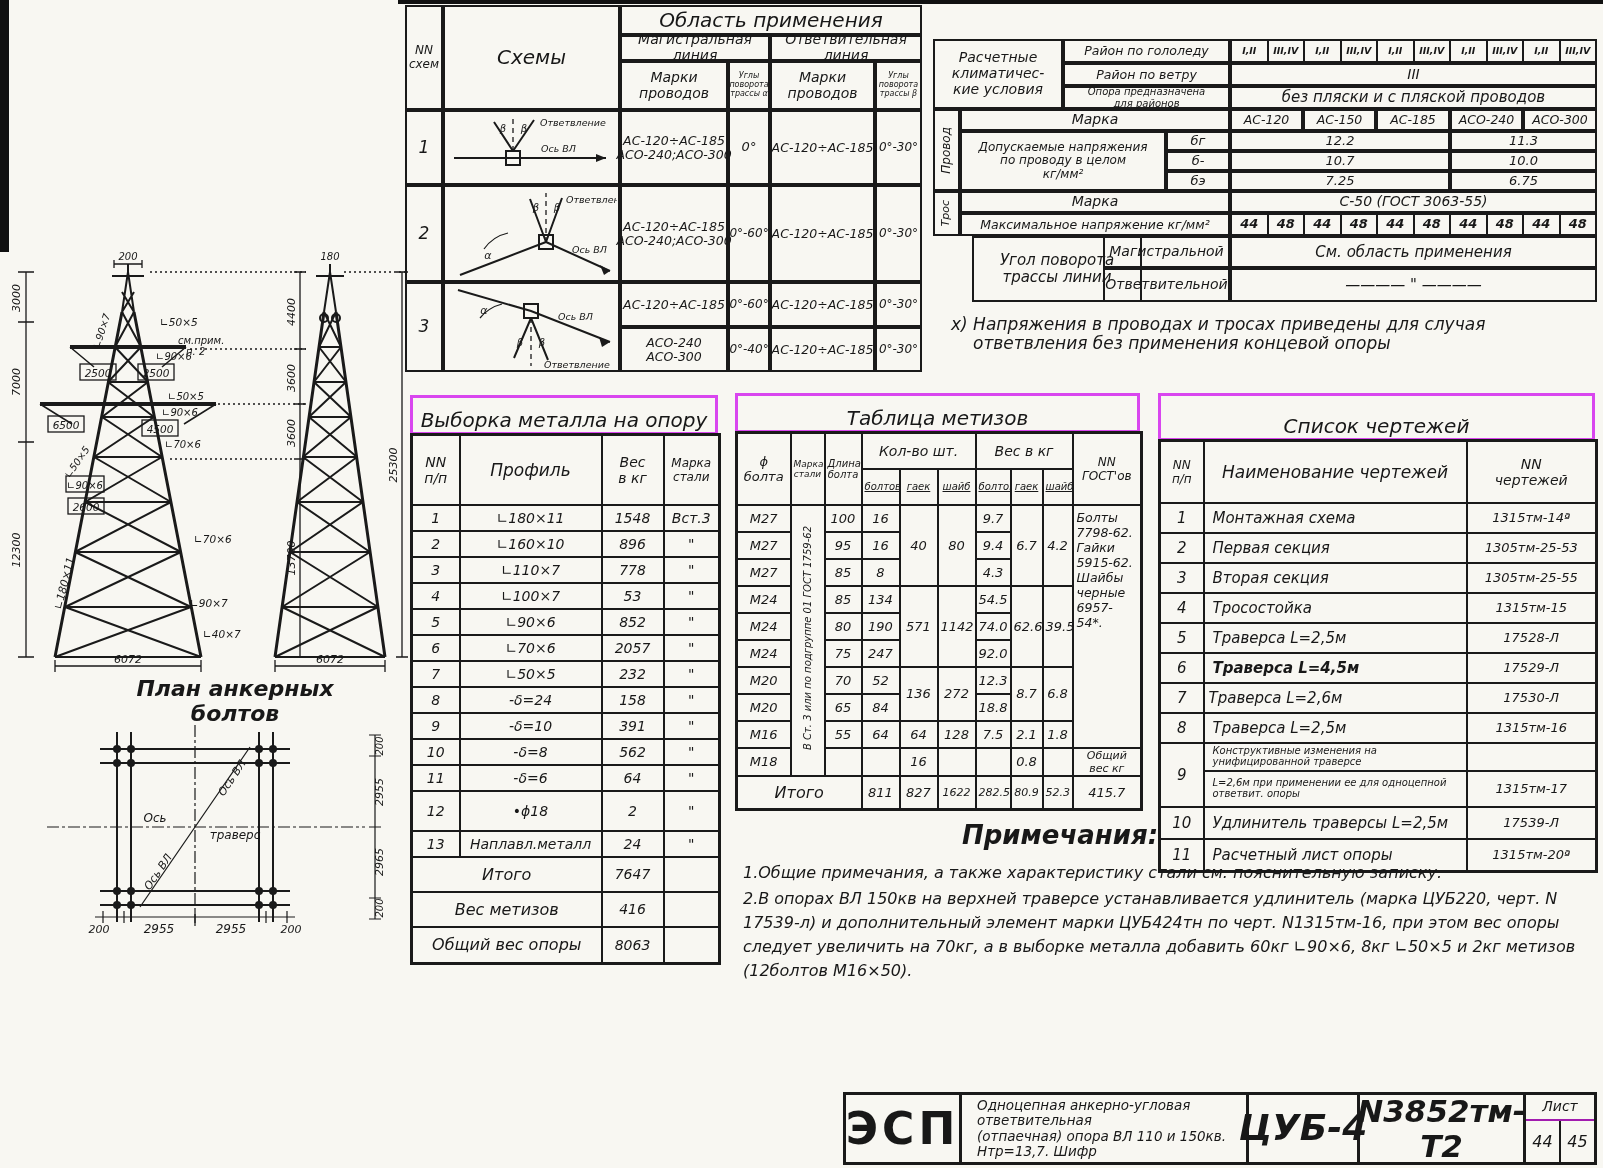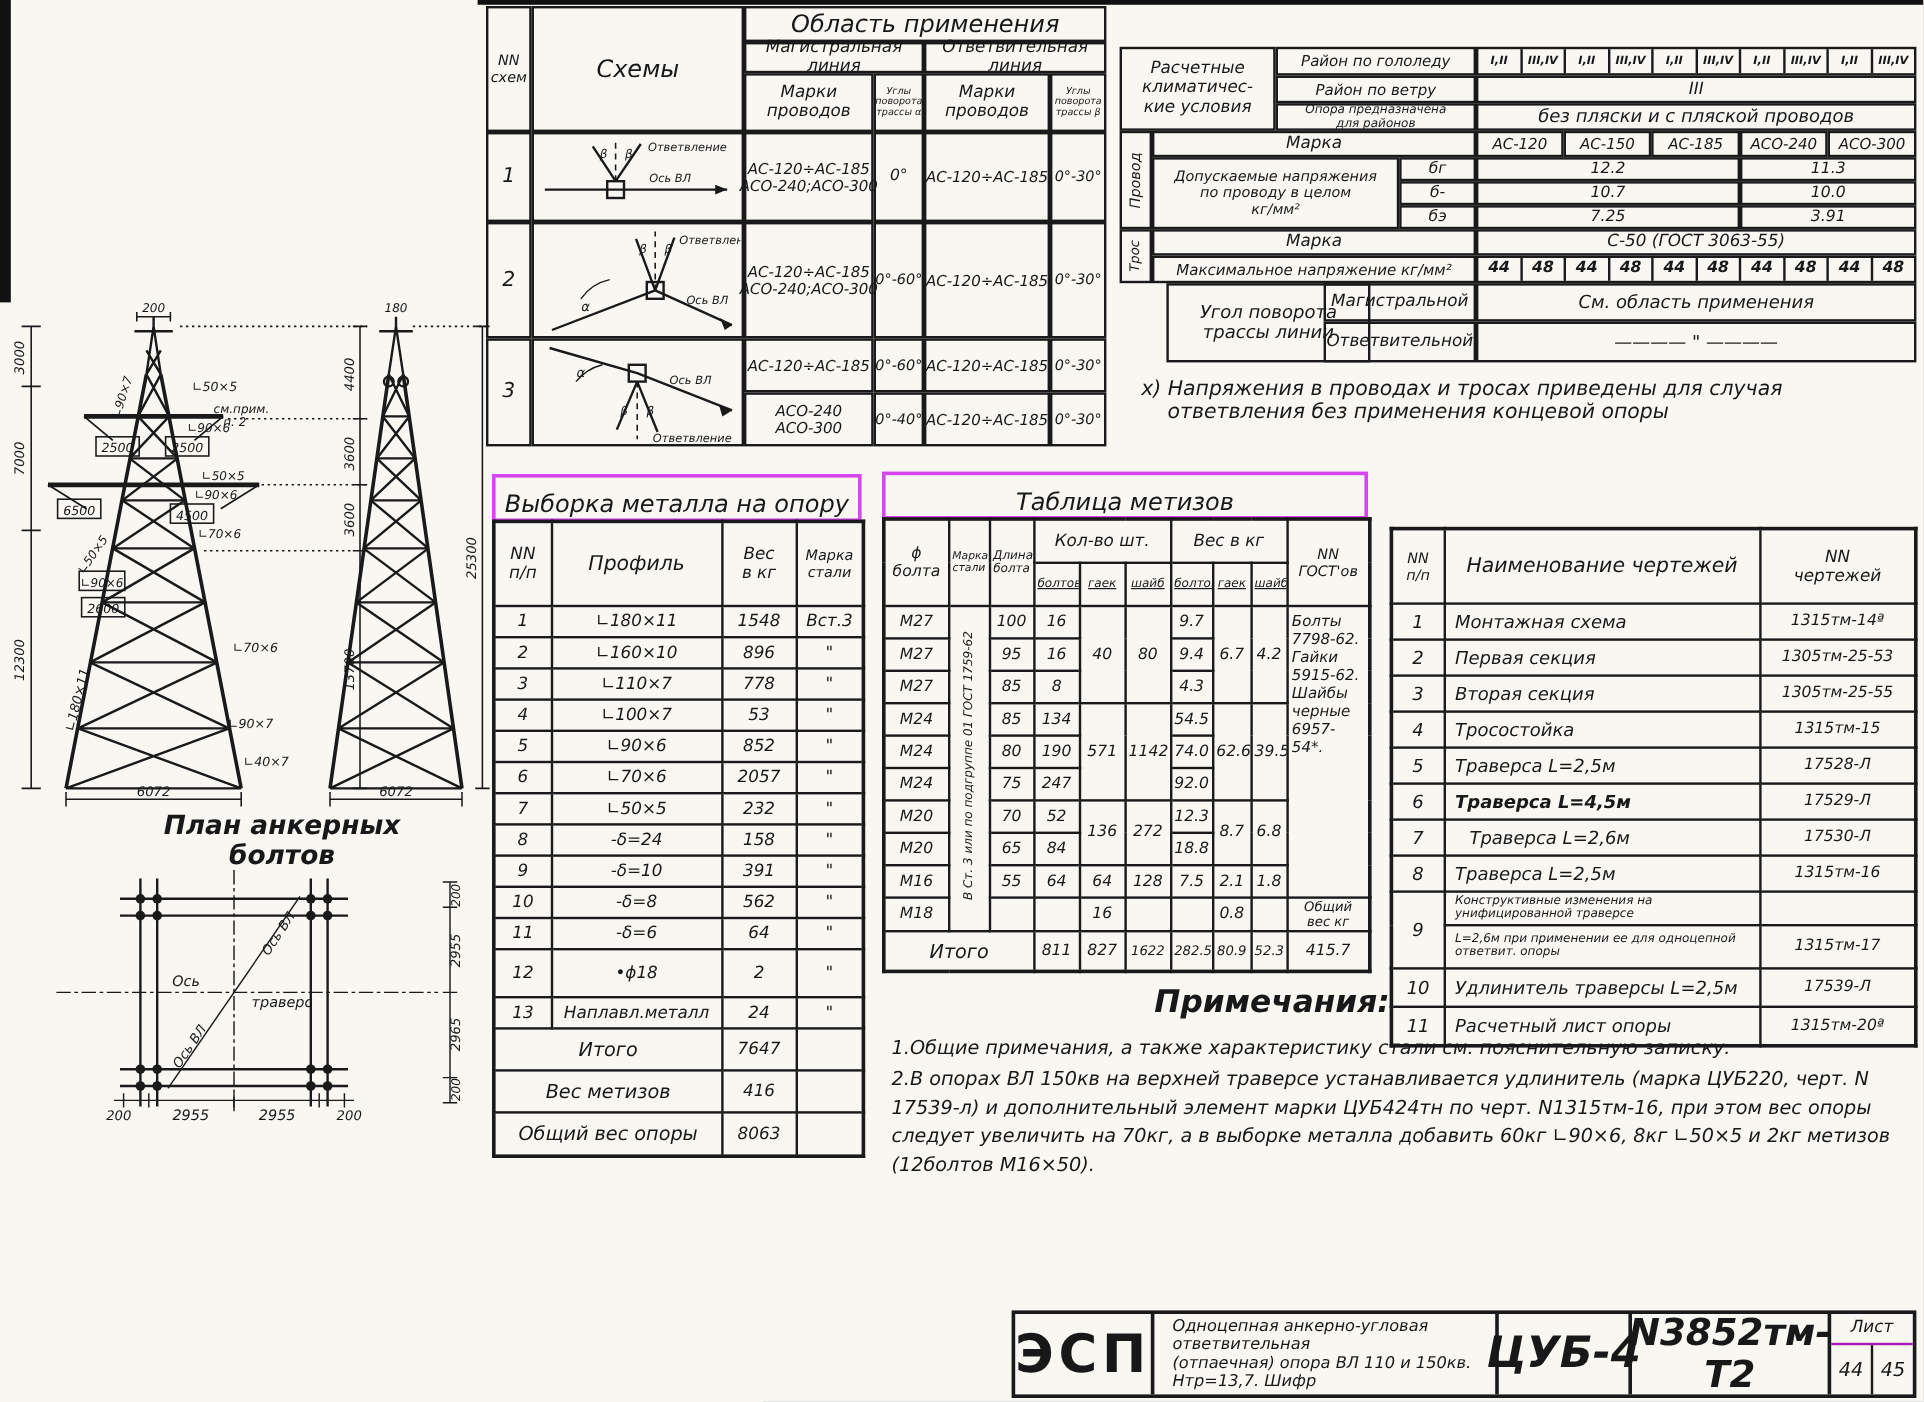--- a/index.html
+++ b/index.html
@@ -308,21 +308,21 @@
         <span>кг/мм²</span>
     </div>
     <div class="c f13" style="left:233px;top:125px;width:64px;height:20px;">бг</div>
     <div class="c f13" style="left:233px;top:145px;width:64px;height:20px;">б-</div>
     <div class="c f13" style="left:233px;top:165px;width:64px;height:20px;">бэ</div>
     <div class="c f13" style="left:297px;top:125px;width:220px;height:20px;">12.2</div>
     <div class="c f13" style="left:517px;top:125px;width:147px;height:20px;">11.3</div>
     <div class="c f13" style="left:297px;top:145px;width:220px;height:20px;">10.7</div>
     <div class="c f13" style="left:517px;top:145px;width:147px;height:20px;">10.0</div>
     <div class="c f13" style="left:297px;top:165px;width:220px;height:20px;">7.25</div>
-    <div class="c f13" style="left:517px;top:165px;width:147px;height:20px;">3.91</div>
+    <div class="c f13" style="left:517px;top:165px;width:147px;height:20px;">6.75</div>
 
     <div class="c" style="left:0;top:185px;width:27px;height:45px;">
       <span class="vtext f11">Трос</span>
     </div>
     <div class="c f14" style="left:27px;top:185px;width:270px;height:22px;">Марка</div>
     <div class="c f14" style="left:297px;top:185px;width:367px;height:22px;">С-50 (ГОСТ 3063-55)</div>
     <div class="c f125" style="left:27px;top:207px;width:270px;height:23px;">Максимальное напряжение кг/мм²</div>
     <div class="c" style="left:297px;top:207px;width:367px;height:23px;padding:0;">
       <div class="ice" style="font-size:13px;">
         <div style="font-size:13px">44</div>
@@ -587,20 +587,23 @@
           <td>827</td>
           <td class="f11">1622</td>
       <td class="f11">282.5</td>
           <td class="f11">80.9</td>
           <td class="f11">52.3</td>
       <td>415.7</td>
     </tr>
   </tbody>
     </table>
 
+  <div class="ttl f20" style="left:1158px;top:393px;width:437px;height:48px;">
+    <span>Список чертежей</span>
+  </div>
   <table style="left:1158px;top:439px;width:437px;border:3px solid #1a1a1a;font-size:15px;font-style:italic;">
     <colgroup>
         <col style="width:44px">
         <col style="width:263px">
         <col style="width:130px">
       </colgroup>
     <tbody>
         <tr style="height:62px;">
       <th class="f12"><span>NN</span><br><span>п/п</span></th>
       <th class="f17">Наименование чертежей</th>
@@ -631,21 +634,21 @@
           <td style="text-align:left;padding-left:8px;">Траверса L=2,5м</td>
           <td class="f13">17528-Л</td>
         </tr>
     <tr style="height:30px;">
           <td>6</td>
           <td style="text-align:left;padding-left:8px;font-weight:bold;">Траверса L=4,5м</td>
           <td class="f13">17529-Л</td>
         </tr>
     <tr style="height:30px;">
           <td>7</td>
-          <td style="text-align:left;padding-left:20px;">Траверса L=2,6м</td>
+          <td style="text-align:left;padding-left:4px;">Траверса L=2,6м</td>
           <td class="f13">17530-Л</td>
         </tr>
     <tr style="height:30px;">
           <td>8</td>
           <td style="text-align:left;padding-left:8px;">Траверса L=2,5м</td>
           <td class="f13">1315тм-16</td>
         </tr>
     <tr style="height:28px;">
       <td rowspan="2">9</td>
       <td class="f10" style="text-align:left;padding-left:8px;line-height:1.05;">Конструктивные изменения на унифицированной траверсе</td>

